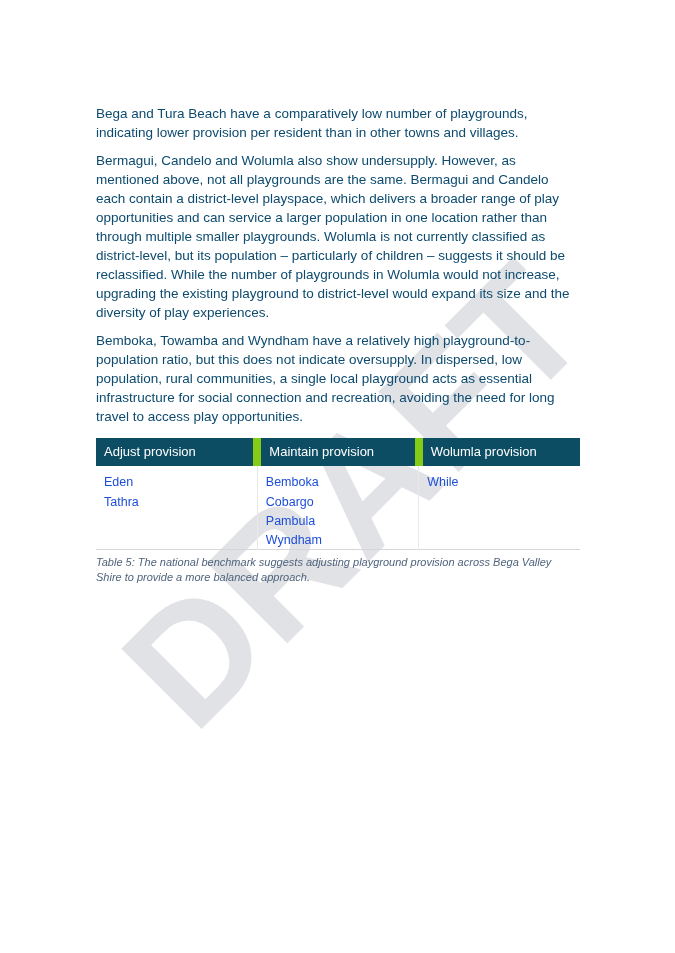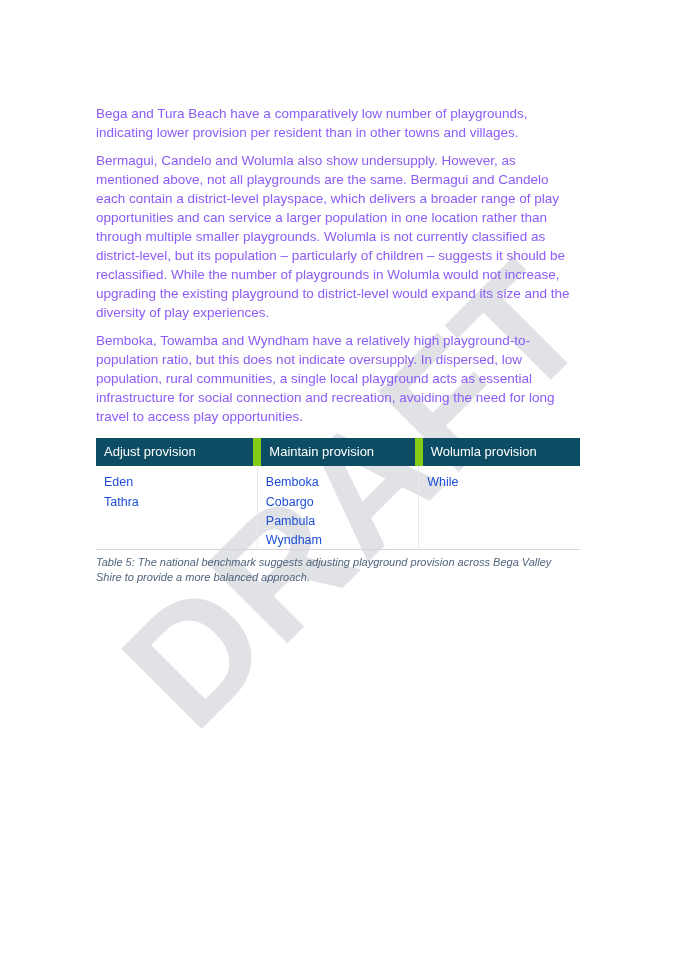--- a/index.html
+++ b/index.html
@@ -29,21 +29,21 @@
   }
   .content {
     position:relative;
     z-index:1;
     padding:104px 95px 0 96px;
   }
   .body-para {
     margin:0 0 9px 0;
     font-size:13.5px;
     line-height:19px;
-    color:#8b5cf6;
+    color:#0c4a6e;
   }
   table.provision {
     width:100%;
     border-collapse:collapse;
     table-layout:fixed;
     margin-top:12px;
     border-bottom:1px solid #d6d6d9;
   }
   table.provision th {
     background:var(--header-bg, #0d4d64);

